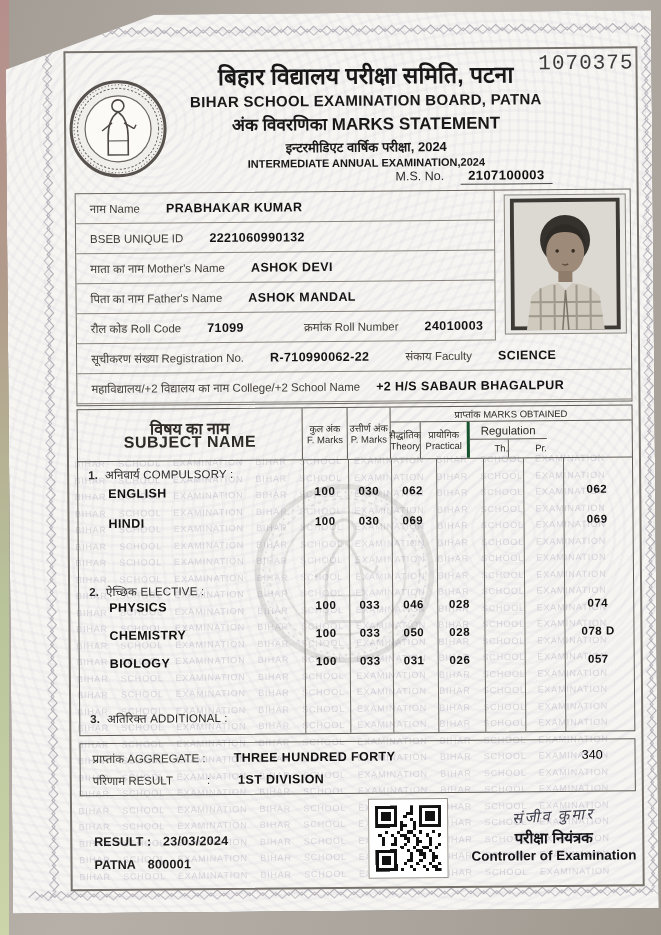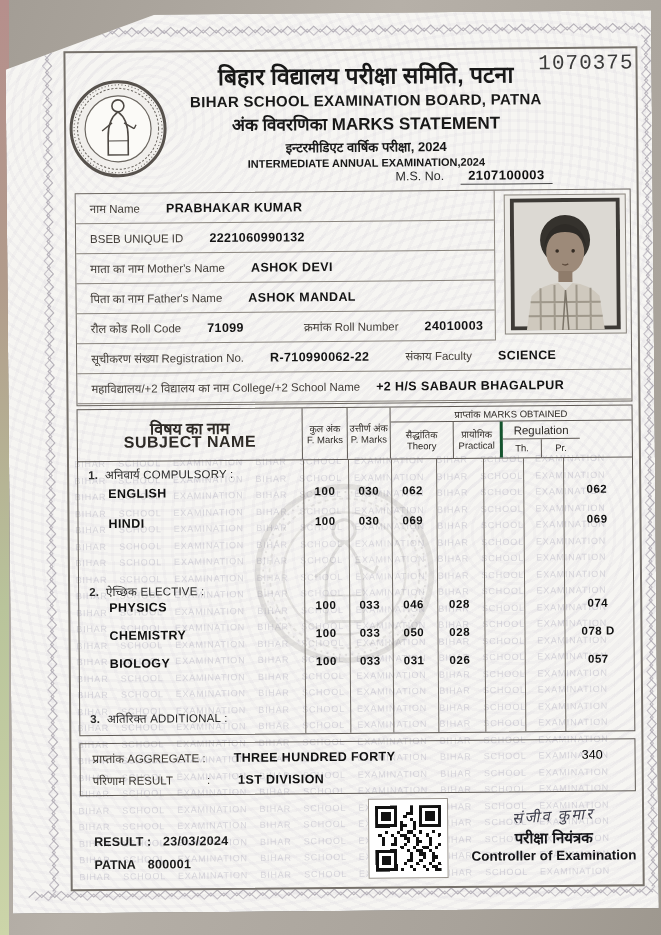--- a/index.html
+++ b/index.html
@@ -54,26 +54,26 @@
   .thead{height:52px;border-bottom:1px solid #5e5954;display:flex;color:#2e2a26}
   .hc{border-left:1px solid #5e5954;display:flex;flex-direction:column;
        align-items:center;justify-content:center;text-align:center;font-size:9.5px;line-height:11px}
   .hc.first{border-left:none;width:225px}
   .hc.first .l1{font-size:16px;font-weight:bold}
   .hc.first .l2{font-size:16px;font-weight:bold;letter-spacing:.5px;margin-top:2px}
   .hc.fm{width:45px}.hc.pm{width:43px}
   .hright{width:243px;border-left:1px solid #5e5954;display:flex;flex-direction:column}
   .mo{height:15px;line-height:15px;text-align:center;font-size:9.5px;border-bottom:1px solid #5e5954}
   .hsub{flex:1;display:flex}
-  .hc.theory{width:62px;border-left:none}
+  .hc.theory{width:29px;border-left:none}
   .hc.prac{width:47px}
   .reg{width:80px;border-left:3px solid #14532d;display:flex;flex-direction:column}
   .reg .rlab{height:18px;line-height:18px;text-align:center;font-size:11.5px;border-bottom:1px solid #5e5954}
   .reg .rrow{flex:1;display:flex}
-  .reg .rrow span{width:40px;text-align:center;font-size:9.5px;line-height:18px}
+  .reg .rrow span{width:40px;text-align:right;font-size:9.5px;line-height:18px}
   .reg .rrow span + span{border-left:1px solid #5e5954}
   .hc.total{width:71px;font-weight:bold;font-size:8.5px}
   .tbody{position:relative;height:273px}
   .cl{position:absolute;top:0;bottom:0;width:0;border-left:1px solid #6d6862}
   .sec{position:absolute;left:10px;font-size:11.5px;color:#2b2b2b;letter-spacing:.2px}
   .mrow{position:absolute;left:0;right:0;display:flex;font-weight:bold;color:#101010}
   .mrow .sub{width:225px;padding-left:30px;font-size:12.5px;letter-spacing:.4px}
   .mrow .c{text-align:center;font-size:11.5px;letter-spacing:.5px}
   .c.w1{width:45px}.c.w2{width:43px}.c.w3{width:45px}.c.w4{width:47px}
   .c.w5{width:40px}.c.w6{width:40px}.c.w7{width:71px}

